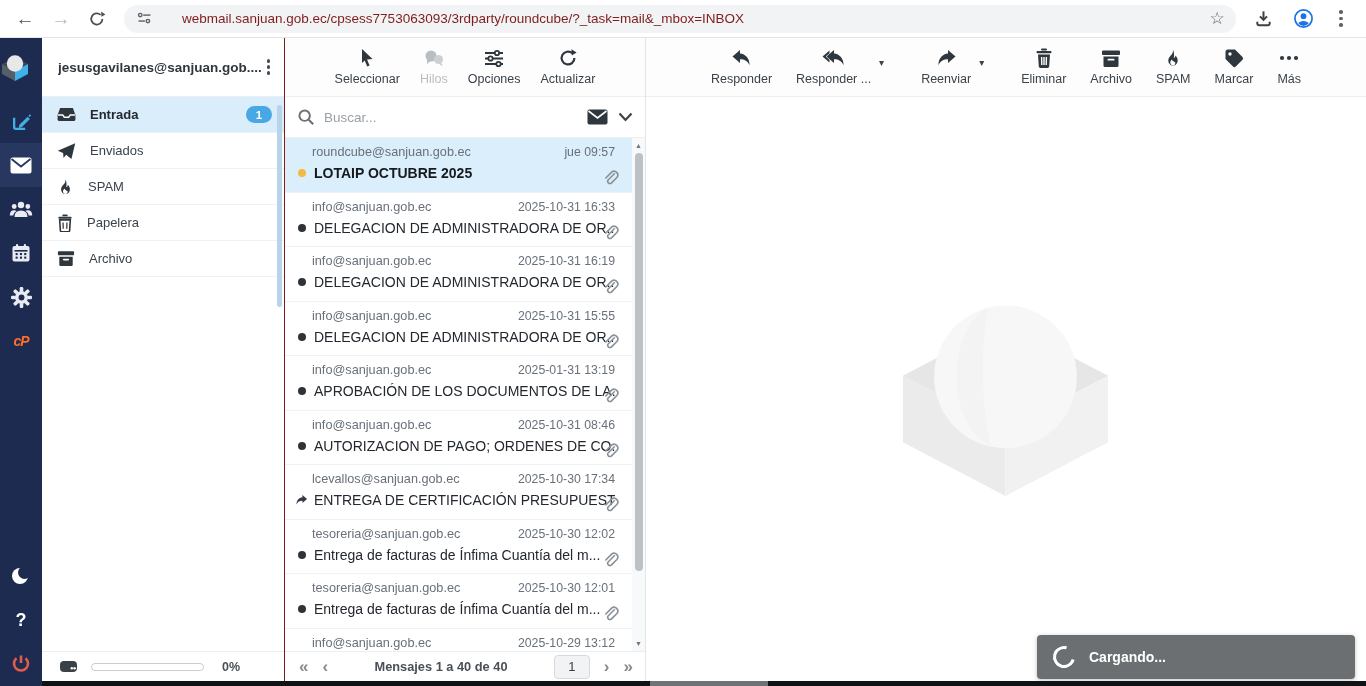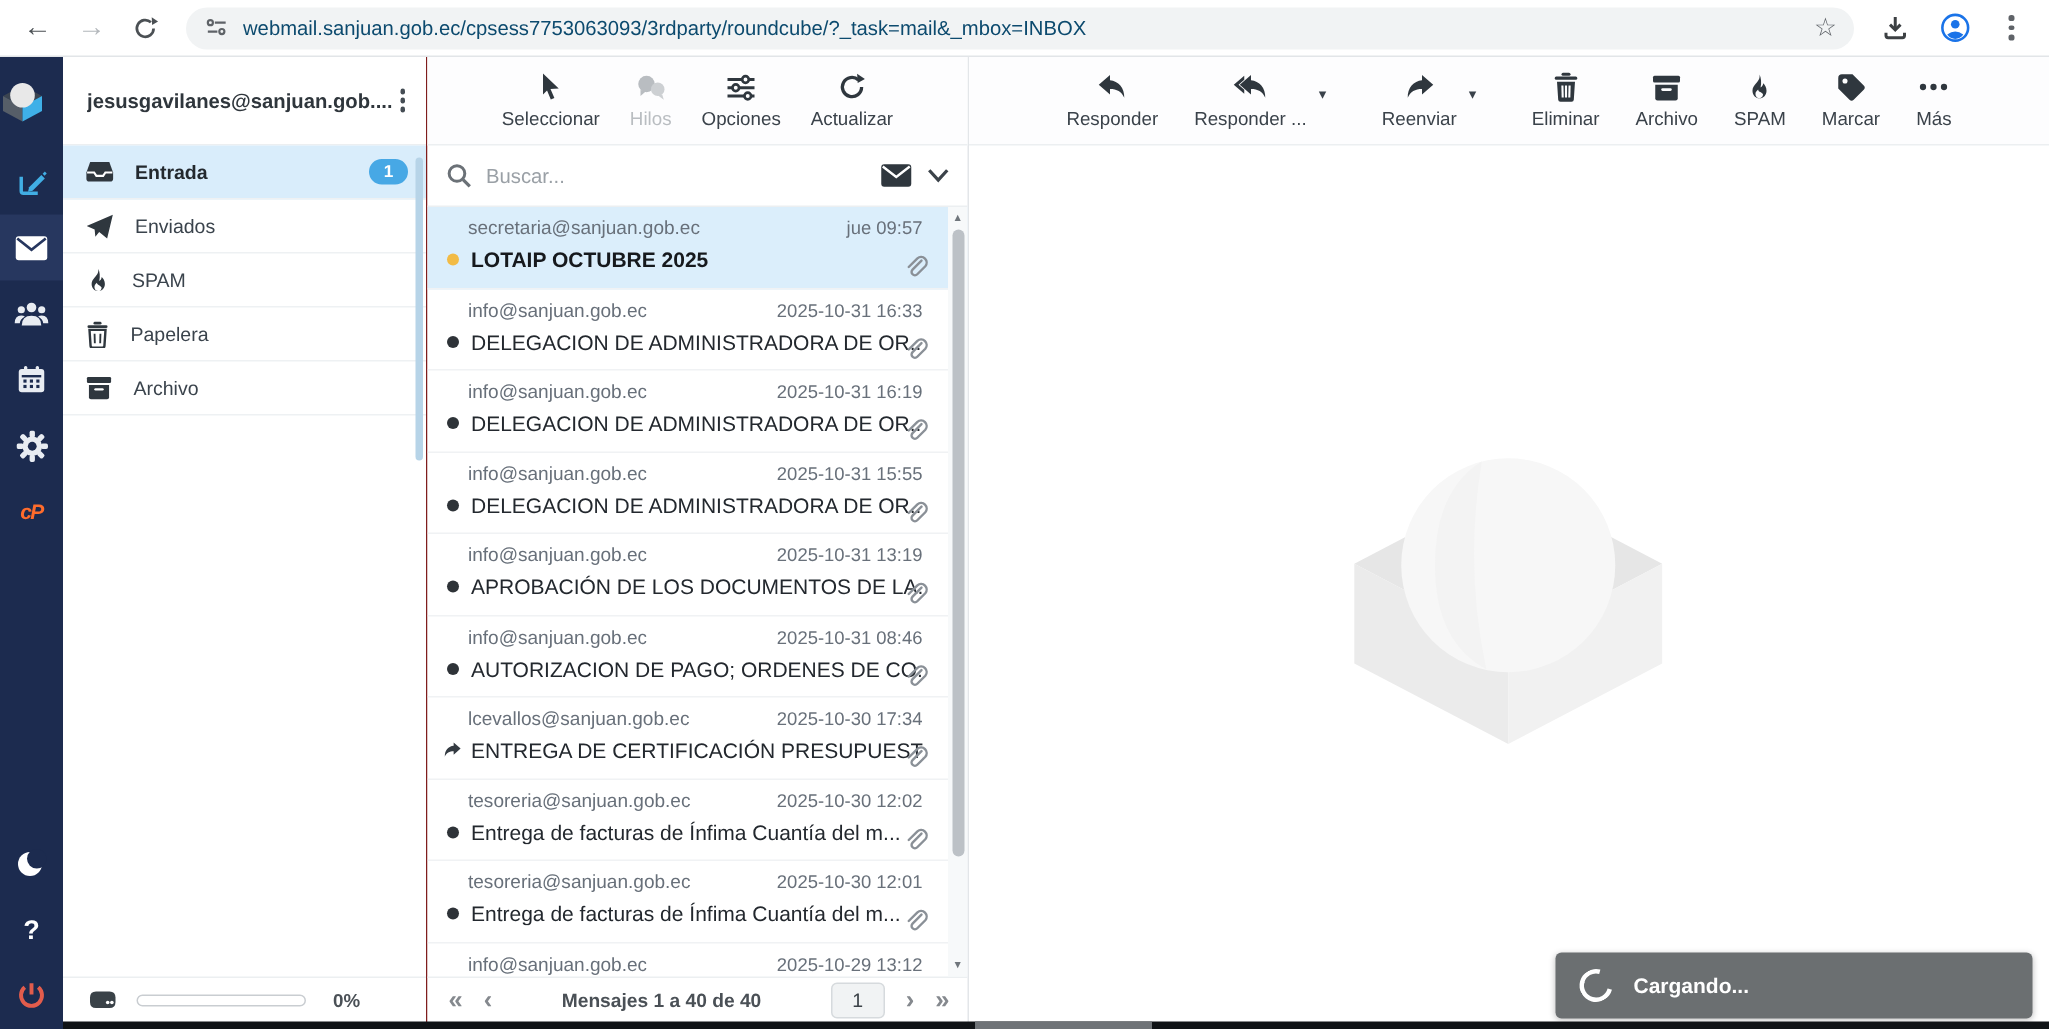--- a/index.html
+++ b/index.html
@@ -4,21 +4,21 @@
 <style>
   * { box-sizing: border-box; margin: 0; padding: 0; }
   html,body { width:1366px; height:686px; overflow:hidden; font-family:"Liberation Sans", sans-serif; background:#fff; }
   .page { position:relative; width:1366px; height:686px; }
 
   
   .browser-bar { height:38px; background:#fff; border-bottom:1px solid #e2e5e8; display:flex; align-items:center; padding:0 10px; gap:6px; }
   .nav-btn { width:30px; height:30px; display:flex; align-items:center; justify-content:center; border-radius:50%; font-size:19px; color:#4b5054; flex:0 0 auto; }
   .nav-btn.disabled { color:#b4b8bc; }
   .url-pill { flex:1; height:28px; background:#f1f3f4; border-radius:14px; display:flex; align-items:center; padding:0 6px 0 12px; gap:9px; margin:0 6px; }
-  .url-text { font-size:13.5px; color:#0c4a6e; white-space:nowrap; overflow:hidden; flex:1; }
+  .url-text { font-size:13.5px; color:#7f1d1d; white-space:nowrap; overflow:hidden; flex:1;margin-left:20px; }
   .pill-star { width:26px; height:26px; display:flex; align-items:center; justify-content:center; font-size:17px; color:#5f6368; }
   .chrome-right { display:flex; align-items:center; gap:10px; padding-right:2px; }
   .kebab { display:flex; flex-direction:column; gap:3px; width:26px; align-items:center; }
   .kebab i { width:3.5px; height:3.5px; border-radius:50%; background:#5f6368; }
 
   
   .app { position:relative; height:648px; }
 
   
   .rail { position:absolute; left:0; top:0; width:64px; height:648px; background:#1c2b4f; display:flex; flex-direction:column; align-items:flex-start; }
@@ -365,21 +365,21 @@
             </svg>
           <svg width="15" height="10" viewBox="0 0 15 10">
               <polyline points="1.5,1.5 7.5,8 13.5,1.5" fill="none" stroke="#3c434a" stroke-width="2.2"></polyline>
             </svg>
         </div>
       </div>
 
       <div class="rows-wrap" id="message-rows">
         <div class="msg-row selected">
             <div class="msg-line1">
-              <span class="msg-sender">secretaria@sanjuan.gob.ec</span>
+              <span class="msg-sender">roundcube@sanjuan.gob.ec</span>
               <span class="msg-date">jue 09:57</span>
             </div>
             <div class="msg-line2">
               <span class="msg-status">
                 <span class="dot flagged"></span>
               </span>
               <span class="msg-subject">LOTAIP OCTUBRE 2025</span>
             </div>
             <span class="msg-clip">
               <svg width="17" height="18" viewBox="0 0 20 20">
@@ -434,21 +434,21 @@
             </div>
             <span class="msg-clip">
               <svg width="17" height="18" viewBox="0 0 20 20">
                 <path d="M14.5 5 L7.5 12 a2.6 2.6 0 0 0 3.7 3.7 L17.5 9.4 a4.4 4.4 0 0 0 -6.2 -6.2 L4.5 10" fill="none" stroke="#8a9097" stroke-width="1.9" stroke-linecap="round"></path>
               </svg>
             </span>
           </div>
           <div class="msg-row">
             <div class="msg-line1">
               <span class="msg-sender">info@sanjuan.gob.ec</span>
-              <span class="msg-date">2025-10-31 13:19</span>
+              <span class="msg-date">2025-01-31 13:19</span>
             </div>
             <div class="msg-line2">
               <span class="msg-status">
                 <span class="dot"></span>
               </span>
               <span class="msg-subject">APROBACIÓN DE LOS DOCUMENTOS DE LA...</span>
             </div>
             <span class="msg-clip">
               <svg width="17" height="18" viewBox="0 0 20 20">
                 <path d="M14.5 5 L7.5 12 a2.6 2.6 0 0 0 3.7 3.7 L17.5 9.4 a4.4 4.4 0 0 0 -6.2 -6.2 L4.5 10" fill="none" stroke="#8a9097" stroke-width="1.9" stroke-linecap="round"></path>

